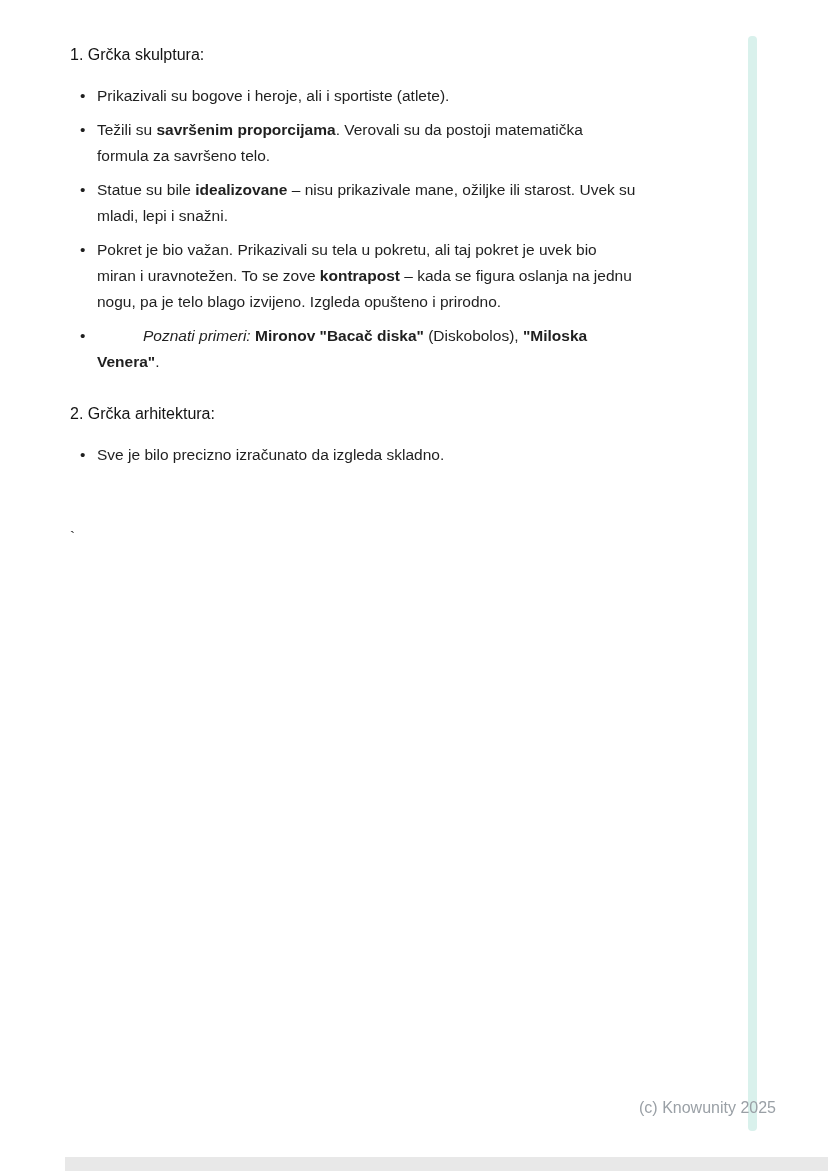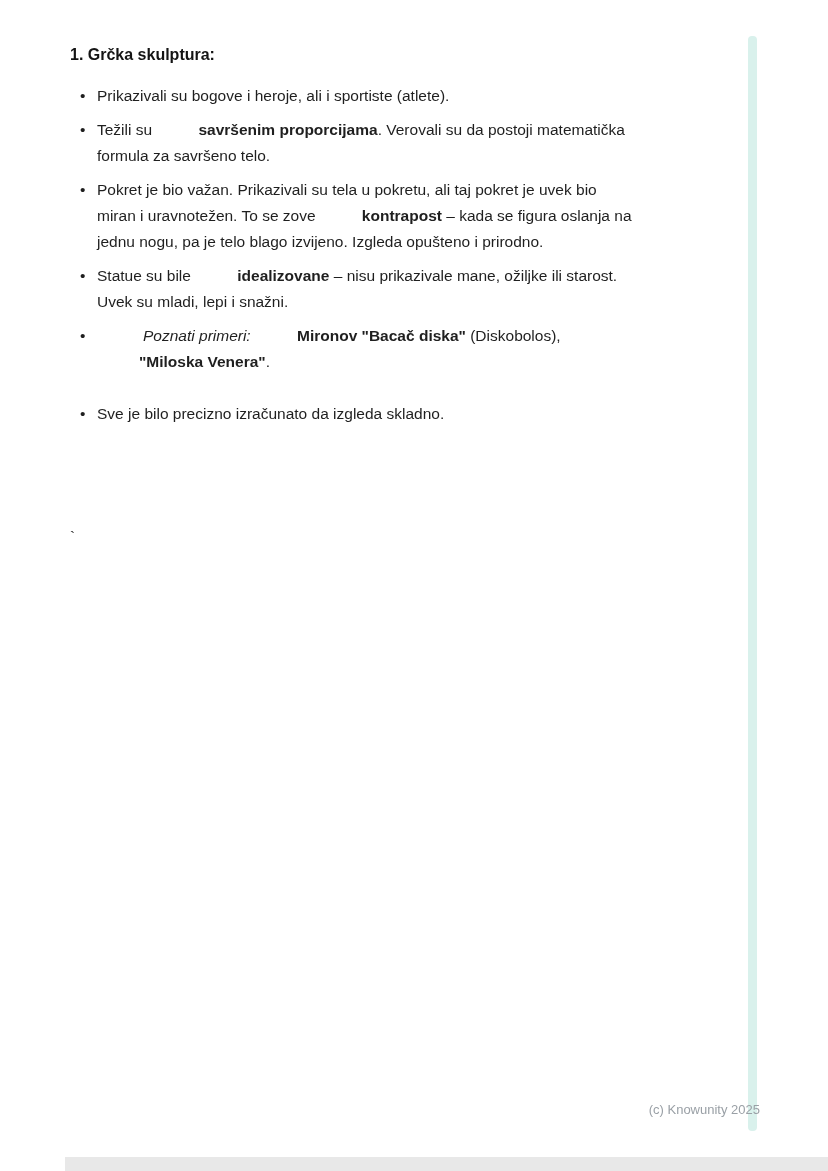--- a/index.html
+++ b/index.html
@@ -28,21 +28,21 @@
   .content {
     position: absolute;
     top: 42px;
     left: 70px;
     width: 566px;
     font-size: 15.5px;
     line-height: 26px;
   }
   .section-heading {
     font-size: 16px;
-    font-weight: bold;
+    font-weight: normal;
     color: #141414;
     margin-top: 26px;
   }
   .section-heading:first-child { margin-top: 0; }
   ul.bullet-list {
     margin: 15px 0 26px 0;
     padding-left: 27px;
     list-style: none;
   }
   ul.bullet-list li {
@@ -50,34 +50,34 @@
     margin: 8px 0;
   }
   ul.bullet-list li::before {
     content: "•";
     position: absolute;
     left: -17px;
     top: 0;
     font-size: 15.5px;
     color: #1f1f1f;
   }
-  .seg-b { font-weight: bold; margin-left: 42px; }
+  .seg-b { font-weight: bold; }
   .seg-i { font-style: italic; margin-left: 46px; }
   .stray {
     position: absolute;
     left: 70px;
     top: 528px;
     font-size: 15.5px;
     color: #1f1f1f;
   }
   .footer {
     position: absolute;
-    right: 68px;
+    right: 52px;
     bottom: 54px;
-    font-size: 13px;
+    font-size: 16px;
     color: #9aa0a6;
     z-index: 3;
   }
   .bottom-strip {
     position: absolute;
     left: 65px;
     right: 0;
     bottom: 0;
     height: 14px;
     background: #e8e8e8;
@@ -87,24 +87,25 @@
 <body>
 
 <div class="page">
   <div class="accent-bar"></div>
 
   <div class="content" id="content">
       <div class="section-heading">1. Grčka skulptura:</div>
       <ul class="bullet-list">
         <li><span class="">Prikazivali su bogove i heroje, ali i sportiste (atlete).</span></li>
         <li><span class="">Težili su </span><span class="seg-b ">savršenim proporcijama</span><span class="">. Verovali su da postoji matematička formula za savršeno telo.</span></li>
+        <li><span class="">Statue su bile </span><span class="seg-b ">idealizovane</span><span class=""> – nisu prikazivale mane, ožiljke ili starost. Uvek su mladi, lepi i snažni.</span></li>
         <li><span class="">Pokret je bio važan. Prikazivali su tela u pokretu, ali taj pokret je uvek bio miran i uravnotežen. To se zove </span><span class="seg-b ">kontrapost</span><span class=""> – kada se figura oslanja na jednu nogu, pa je telo blago izvijeno. Izgleda opušteno i prirodno.</span></li>
-        <li><span class="">Statue su bile </span><span class="seg-b ">idealizovane</span><span class=""> – nisu prikazivale mane, ožiljke ili starost. Uvek su mladi, lepi i snažni.</span></li>
         <li><span class="seg-i">Poznati primeri:</span><span class=""> </span><span class="seg-b ">Mironov "Bacač diska"</span><span class=""> (Diskobolos), </span><span class="seg-b ">"Miloska Venera"</span><span class="">.</span></li>
       </ul>
+      <div class="section-heading">2. Grčka arhitektura:</div>
       <ul class="bullet-list">
         <li><span class="">Sve je bilo precizno izračunato da izgleda skladno.</span></li>
       </ul>
     </div>
 
   <div class="stray">`</div>
 
   <div class="footer">(c) Knowunity 2025</div>
 
   <div class="bottom-strip"></div>

